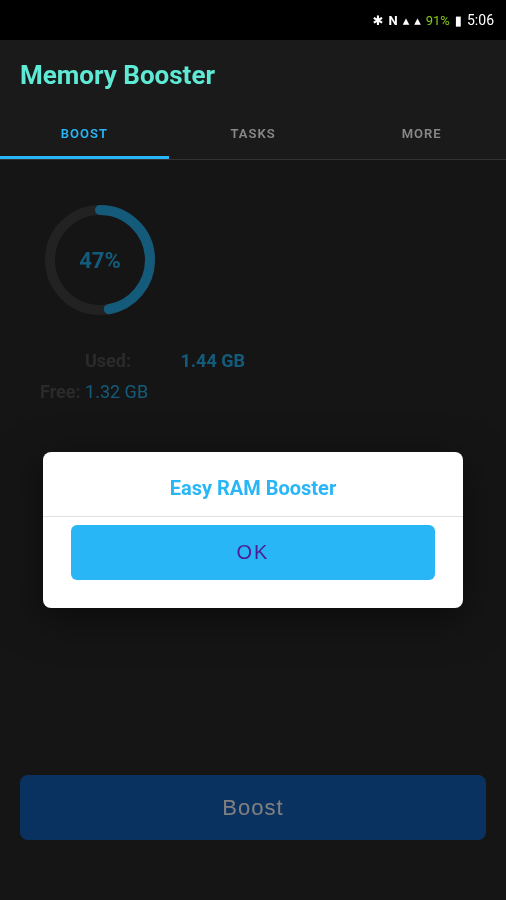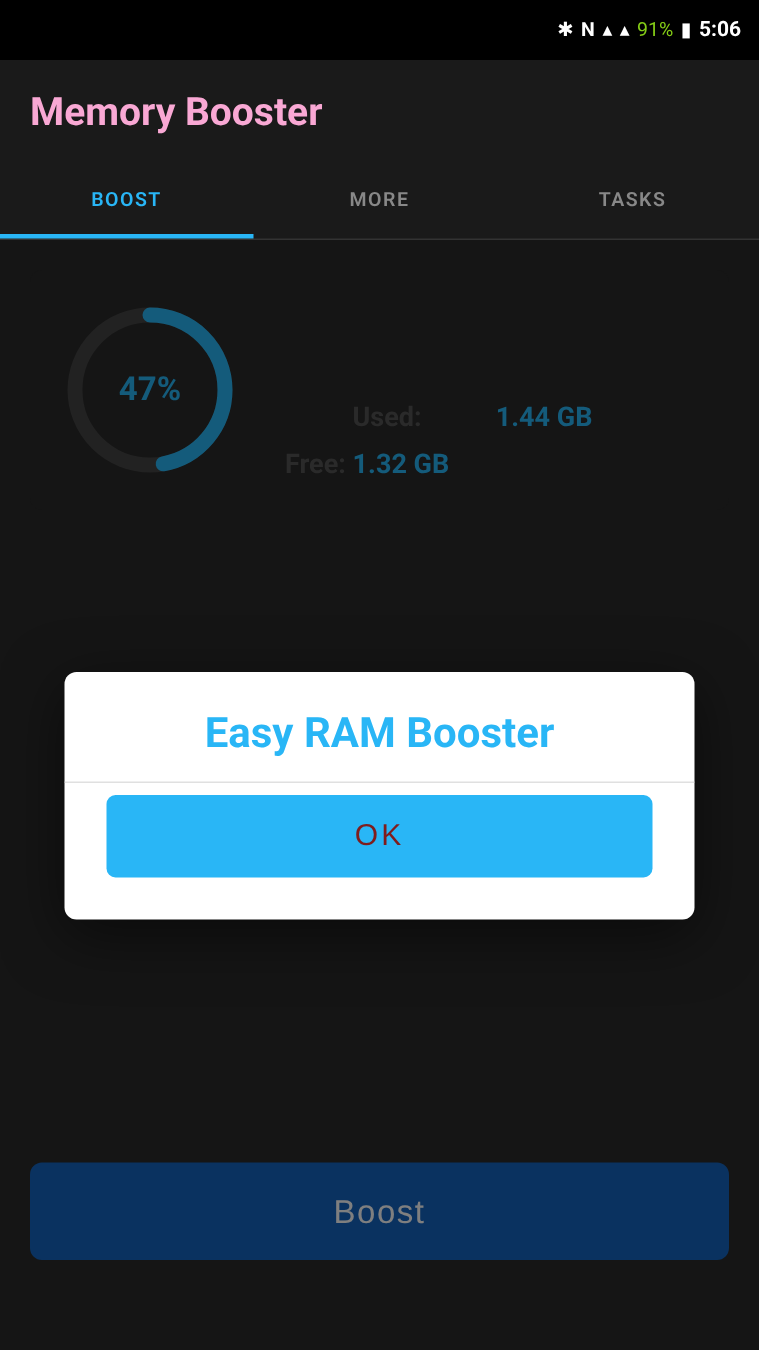--- a/index.html
+++ b/index.html
@@ -27,35 +27,35 @@
 
     .status-icons {
       display: flex;
       align-items: center;
       gap: 5px;
     }
 
     .status-text {
       color: #fff;
       font-size: 14px;
-      font-weight: 700;
+      font-weight: 400;
     }
 
     
     .app-header {
       width: 100%;
       height: 70px;
       background: #1a1a1a;
       display: flex;
       align-items: center;
       padding: 0 20px;
     }
 
     .app-title {
-      color: #f9a8d4;
+      color: #5eead4;
       font-size: 26px;
       font-weight: bold;
     }
 
     
     .tabs {
       width: 100%;
       height: 50px;
       background: #1a1a1a;
       display: flex;
@@ -94,23 +94,24 @@
       padding: 20px;
     }
 
     
     .memory-card {
       width: 100%;
       background: #2a2a2a;
       border-radius: 8px;
       padding: 20px;
       display: flex;
-      align-items: flex-end;
+      align-items: flex-start;
       gap: 30px;
       margin-bottom: 20px;
+      flex-direction: column;
     }
 
     
     .circle-container {
       position: relative;
       width: 120px;
       height: 120px;
       flex-shrink: 0;
     }
 
@@ -194,21 +195,21 @@
     .dialog {
       width: 420px;
       background: #fff;
       border-radius: 8px;
       overflow: hidden;
       box-shadow: 0 10px 40px rgba(0,0,0,0.5);
     }
 
     .dialog-title {
       color: #29b6f6;
-      font-size: 28px;
+      font-size: 20px;
       font-weight: bold;
       text-align: center;
       padding: 24px 20px 16px;
     }
 
     .dialog-divider {
       width: 100%;
       height: 1px;
       background: #e0e0e0;
     }
@@ -224,21 +225,21 @@
       color: #29b6f6;
       font-size: 18px;
     }
 
     .dialog-ok-btn {
       margin: 8px 28px 28px;
       height: 55px;
       background: #29b6f6;
       border: none;
       border-radius: 6px;
-      color: #7f1d1d;
+      color: #4c1d95;
       font-size: 20px;
       font-weight: 500;
       letter-spacing: 2px;
       cursor: pointer;
       width: calc(100% - 56px);
     }
   </style>
 </head>
 <body>
 
@@ -262,24 +263,24 @@
 
 <div class="app-header">
   <span class="app-title">Memory Booster</span>
 </div>
 
 <div class="tabs">
   <div class="tab active">
     <span>BOOST</span>
   </div>
   <div class="tab">
+    <span>TASKS</span>
+  </div>
+  <div class="tab">
     <span>MORE</span>
-  </div>
-  <div class="tab">
-    <span>TASKS</span>
   </div>
 </div>
 
 <div class="main-content">
 
   <div class="memory-card">
 
     <div class="circle-container">
       <svg width="120" height="120" viewBox="0 0 120 120">
 
@@ -290,21 +291,21 @@
       <span class="circle-percent">47%</span>
     </div>
 
     <div class="memory-info">
       <div class="used">
         <span style="color:#555;">Used:</span>
         <span style="color:#29b6f6;font-weight:bold;">1.44 GB</span>
       </div>
       <div class="free">
         <span style="color:#555;">Free:</span>
-        <span style="color:#29b6f6;font-weight:bold;">1.32 GB</span>
+        <span style="color:#29b6f6;font-weight:normal;">1.32 GB</span>
       </div>
     </div>
   </div>
 
   <div class="boost-btn-container">
     <button class="boost-btn">Boost</button>
   </div>
 
   <div class="overlay">
     <div class="dialog">

